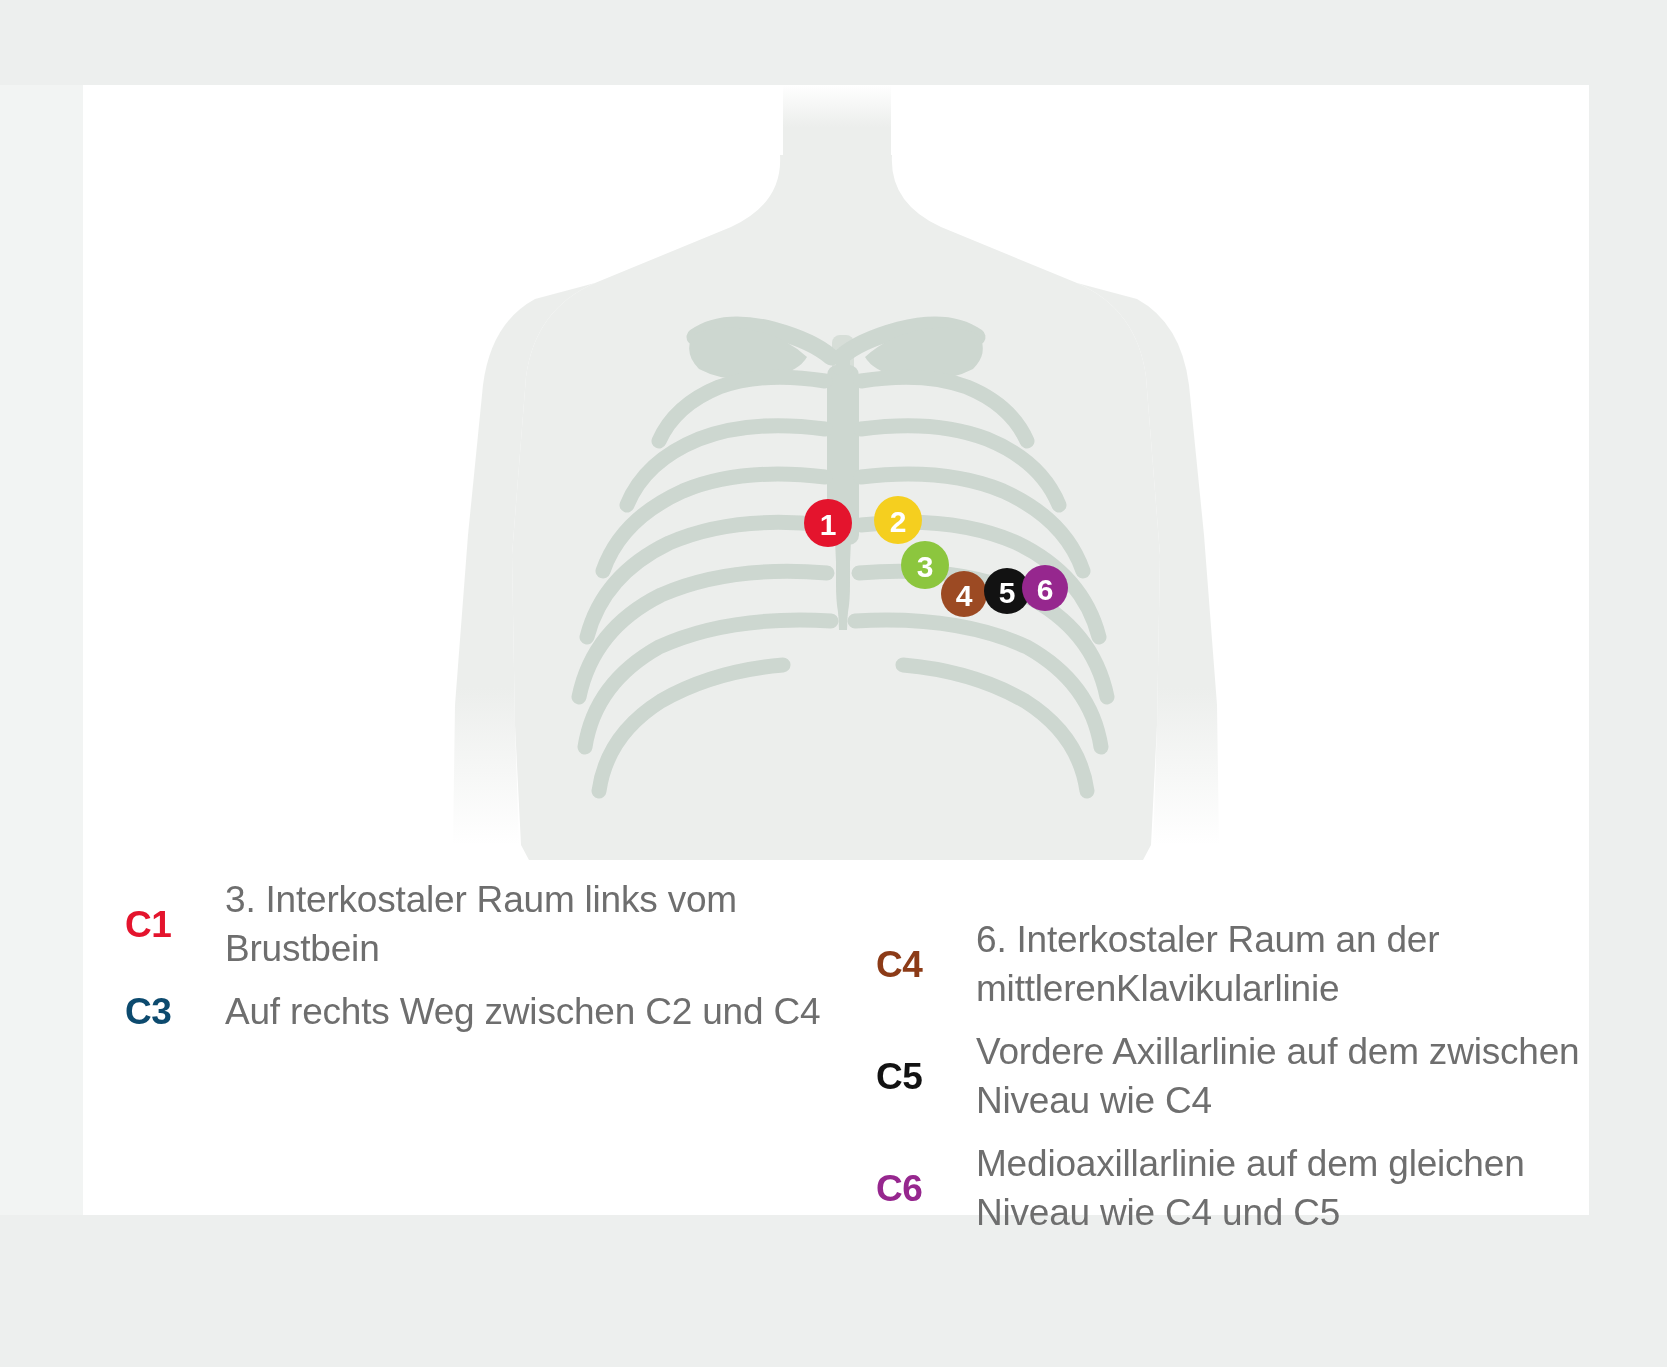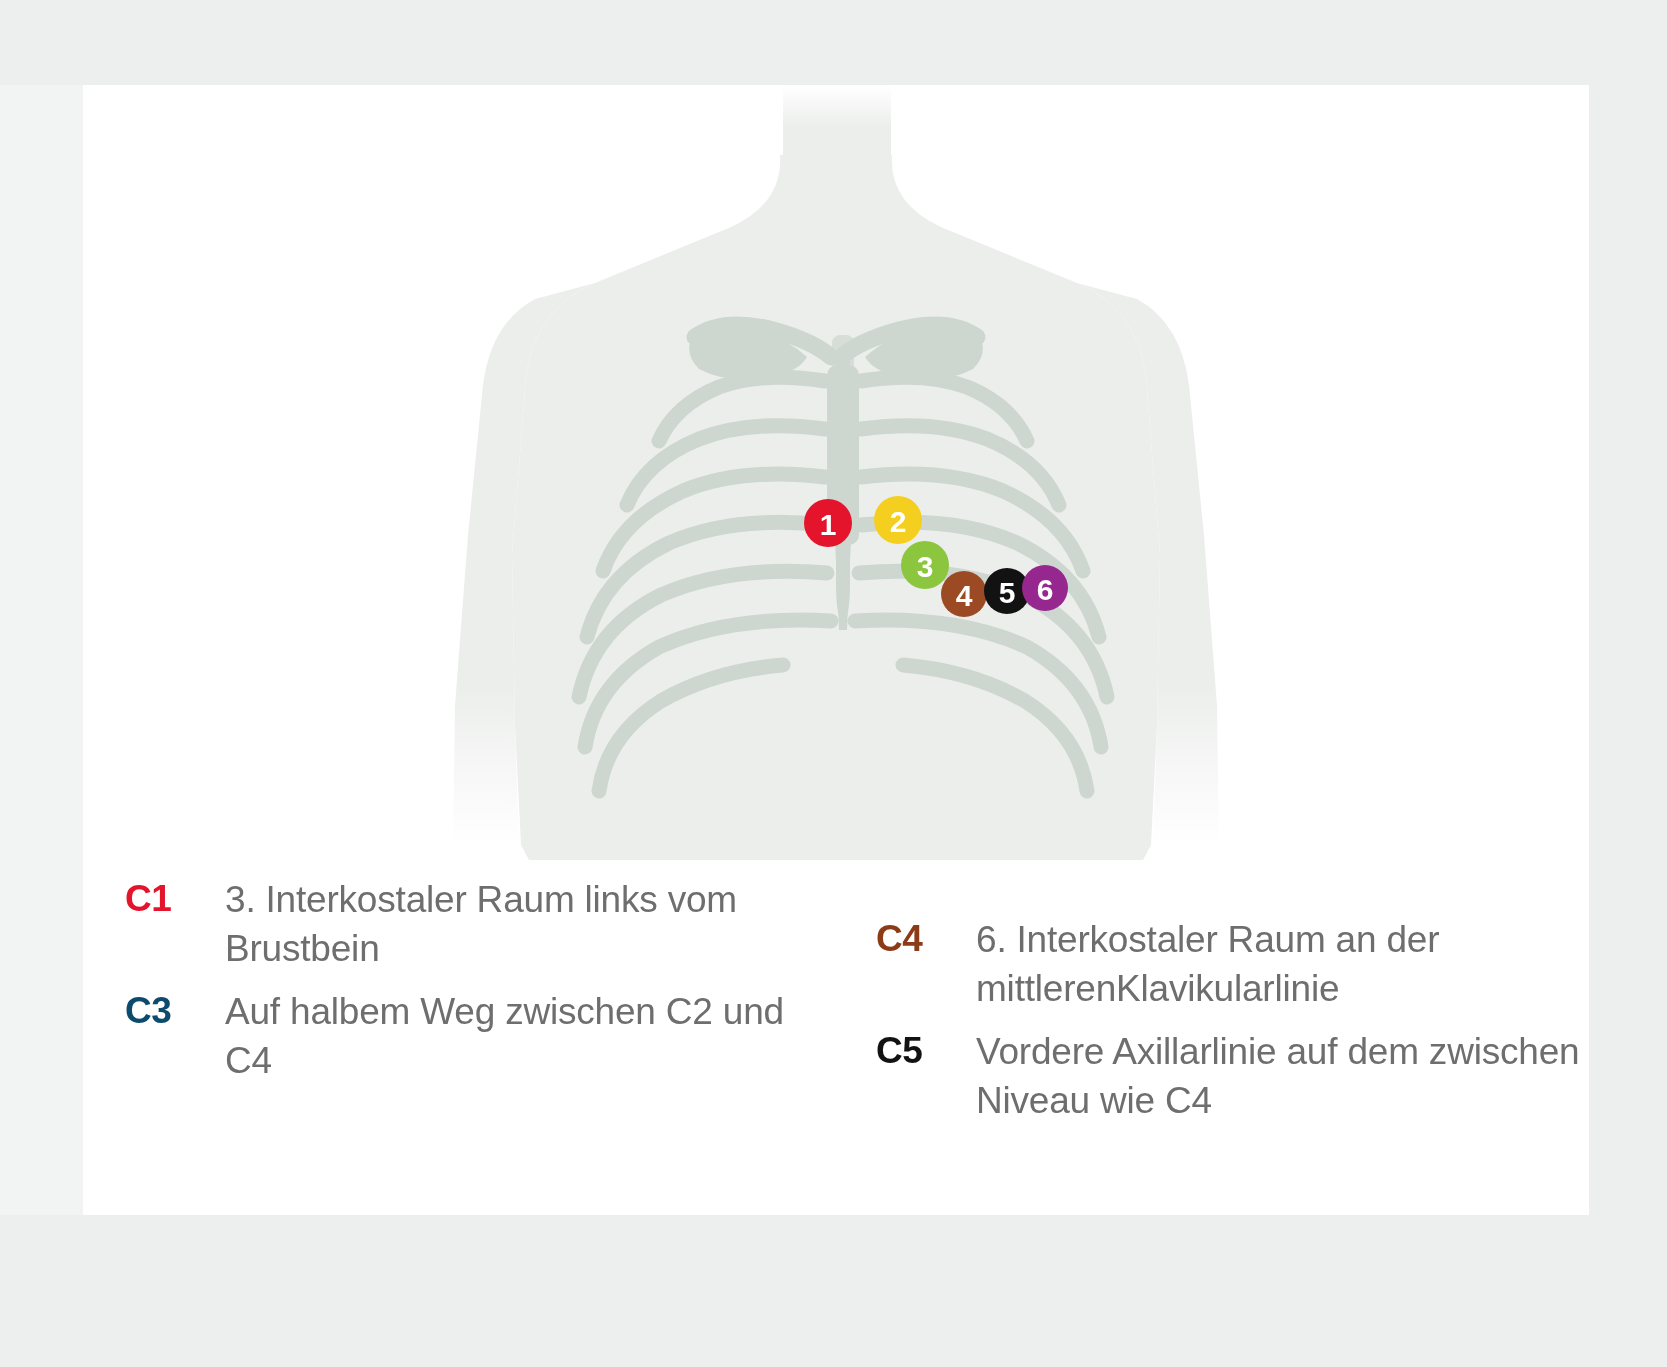--- a/index.html
+++ b/index.html
@@ -58,21 +58,21 @@
     width: 50%;
     display: flex;
     flex-direction: column;
     gap: 14px;
   }
   .legend-col.col-left  { padding-left: 42px; }
   .legend-col.col-right { padding-left: 40px; margin-top: 40px; }
 
   .legend-row {
     display: flex;
-    align-items: flex-start;
+    align-items: center;
   }
   .legend-code {
     flex: 0 0 auto;
     width: 100px;
     font-size: 37px;
     font-weight: bold;
     line-height: 47px;
     letter-spacing: -0.5px;
   }
   .legend-text {
@@ -225,36 +225,40 @@
       <div class="legend-col col-left">
 
         <div class="legend-row">
           <div class="legend-code" style="color:#e4142d">C1</div>
           <div class="legend-text">3. Interkostaler Raum links vom Brustbein</div>
         </div>
 
 
         <div class="legend-row">
           <div class="legend-code" style="color:#0c4a6e">C3</div>
-          <div class="legend-text">Auf halbem Weg zwischen C2 und C4</div>
+          <div class="legend-text">Auf rechts Weg zwischen C2 und C4</div>
         </div>
 
       </div>
 
       <div class="legend-col col-right">
 
         <div class="legend-row">
           <div class="legend-code" style="color:#8c3b17">C4</div>
           <div class="legend-text">6. Interkostaler Raum an der mittlerenKlavikularlinie</div>
         </div>
 
         <div class="legend-row">
           <div class="legend-code" style="color:#121212">C5</div>
           <div class="legend-text">Vordere Axillarlinie auf dem zwischen Niveau wie C4</div>
         </div>
 
+        <div class="legend-row">
+          <div class="legend-code" style="color:#96278e">C6</div>
+          <div class="legend-text">Medioaxillarlinie auf dem gleichen Niveau wie C4 und C5</div>
+        </div>
 
       </div>
 
     </div>
 
   </div>
 </div>
 
 </body></html>

